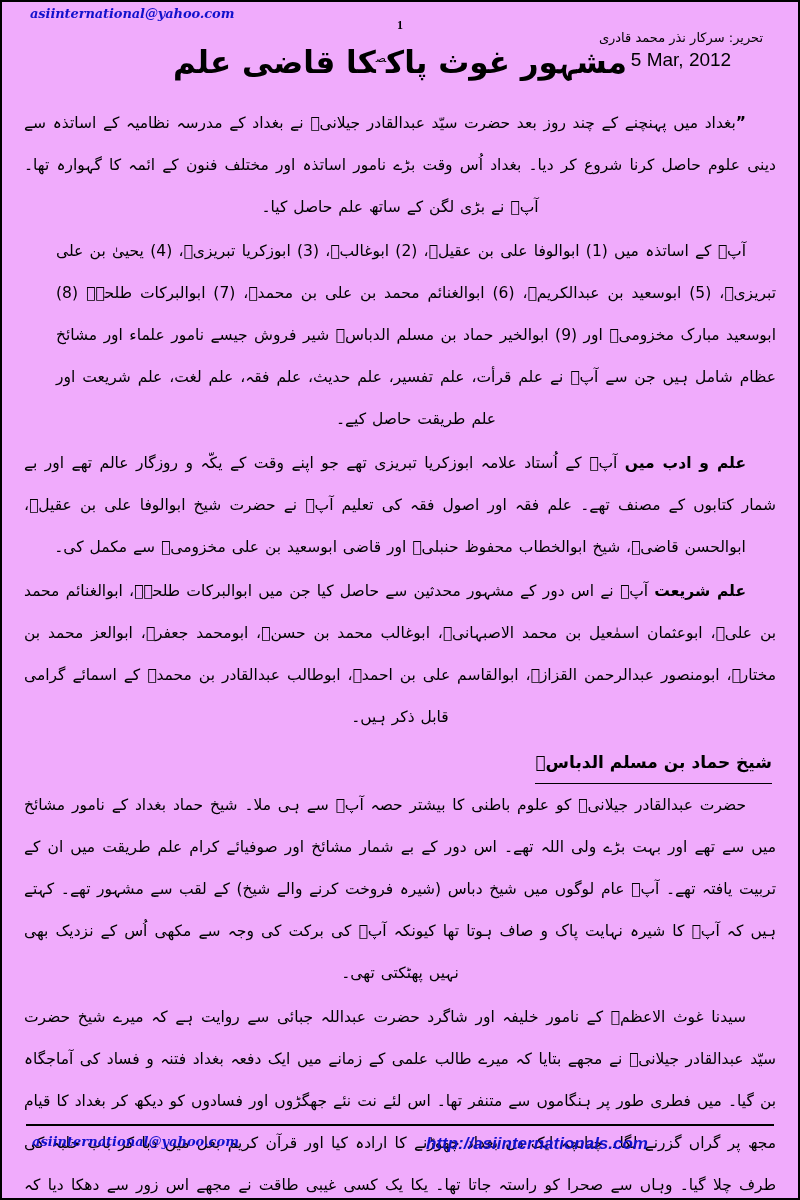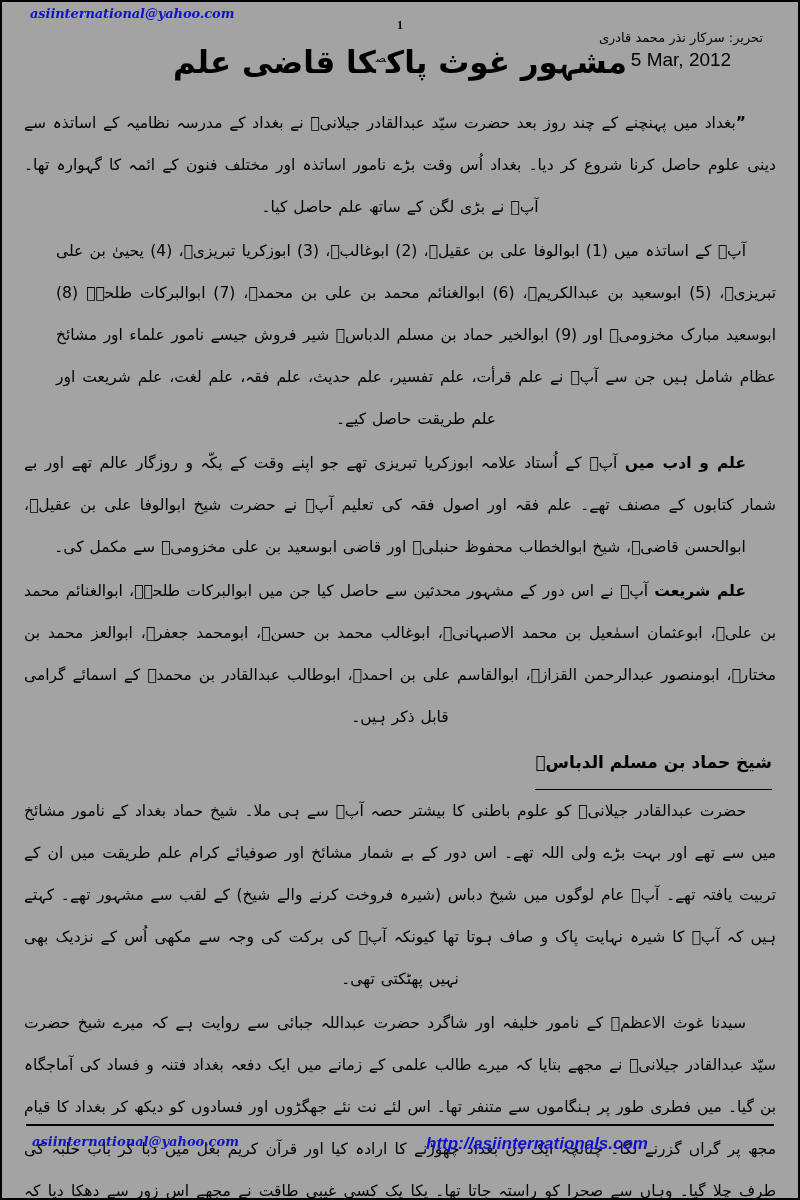--- a/index.html
+++ b/index.html
@@ -5,21 +5,21 @@
 <style>
   html, body {
     margin: 0;
     padding: 0;
     background: #ffffff;
   }
   .page {
     position: relative;
     width: 800px;
     height: 1200px;
-    background: #a3a3a3;
+    background: #f0abfc;
     box-sizing: border-box;
     border: 2px solid #000000;
     overflow: hidden;
     font-family: "DejaVu Sans", sans-serif;
   }
 
   
   .header {
     position: relative;
     height: 96px;
@@ -142,21 +142,21 @@
     text-decoration: underline;
     text-underline-offset: 4px;
     line-height: 40px;
     margin: 4px 10px 0 0;
     padding: 0;
     display: block;
   }
   .section-heading span.hd-inner {
     display: inline-block;
     border-bottom: 1.5px solid #000;
-    padding-bottom: 7px;
+    padding-bottom: 1px;
   }
   .numlist-para {
     direction: rtl;
     text-align: justify;
     text-align-last: center;
     margin-left: 32px;
   }
 
   
   .footer {

